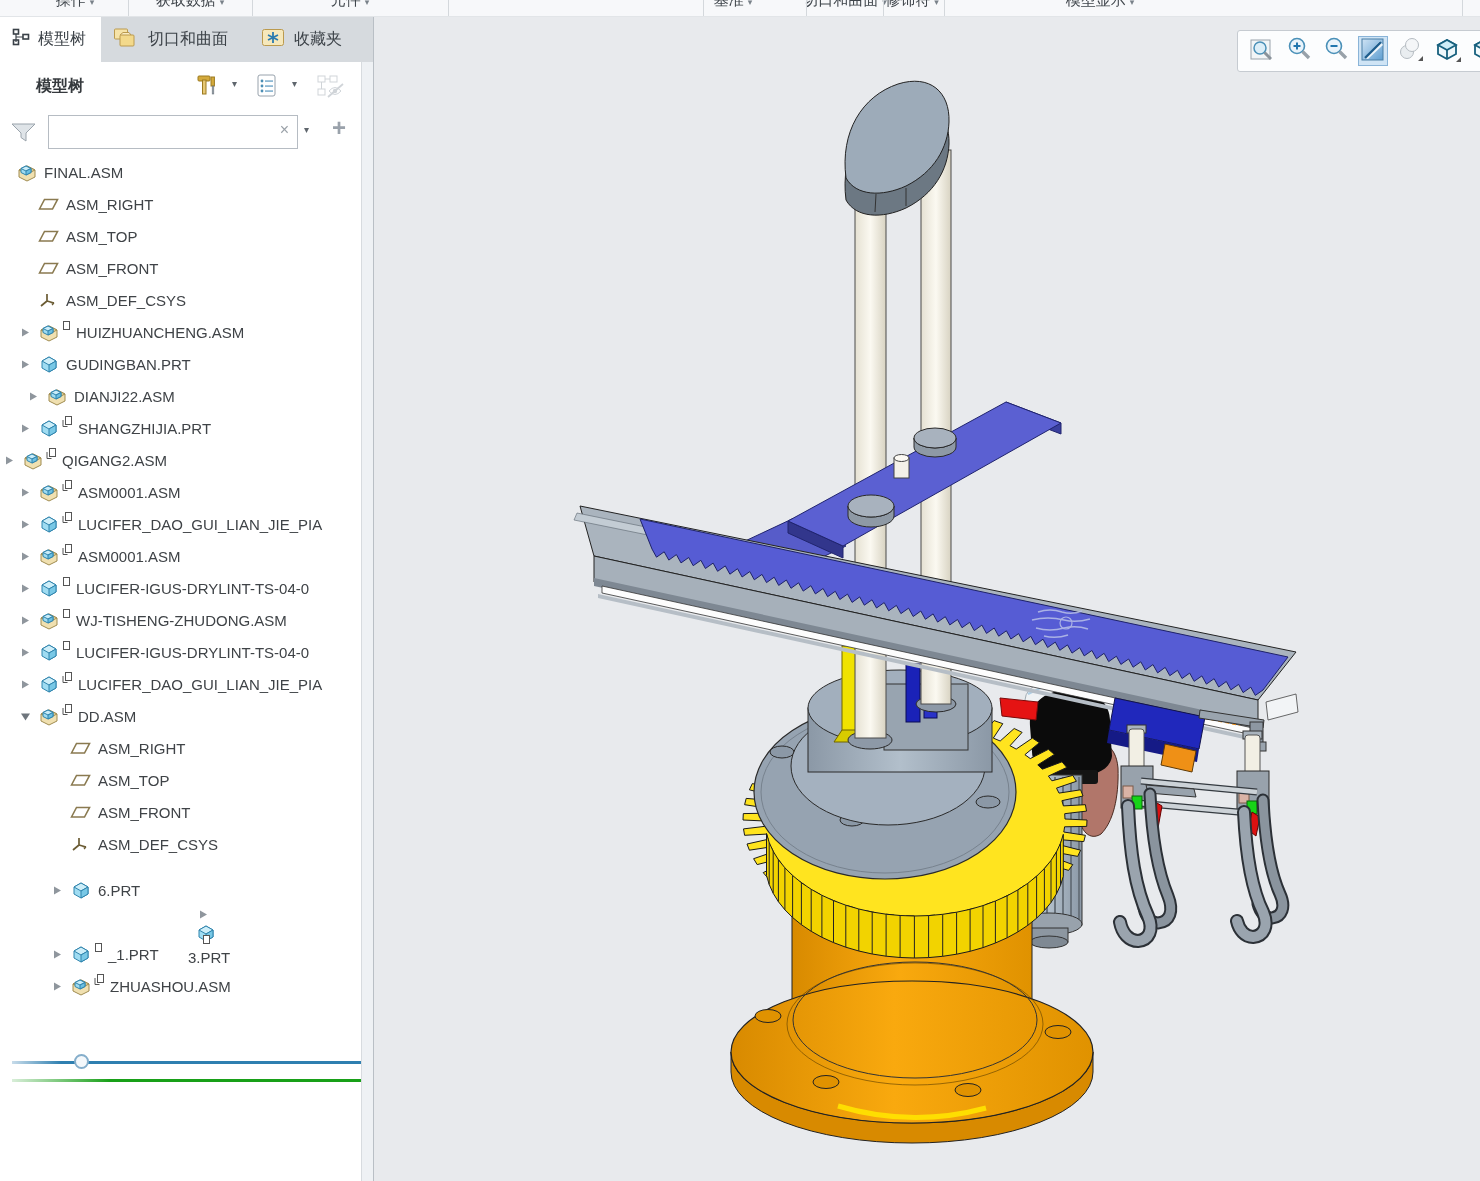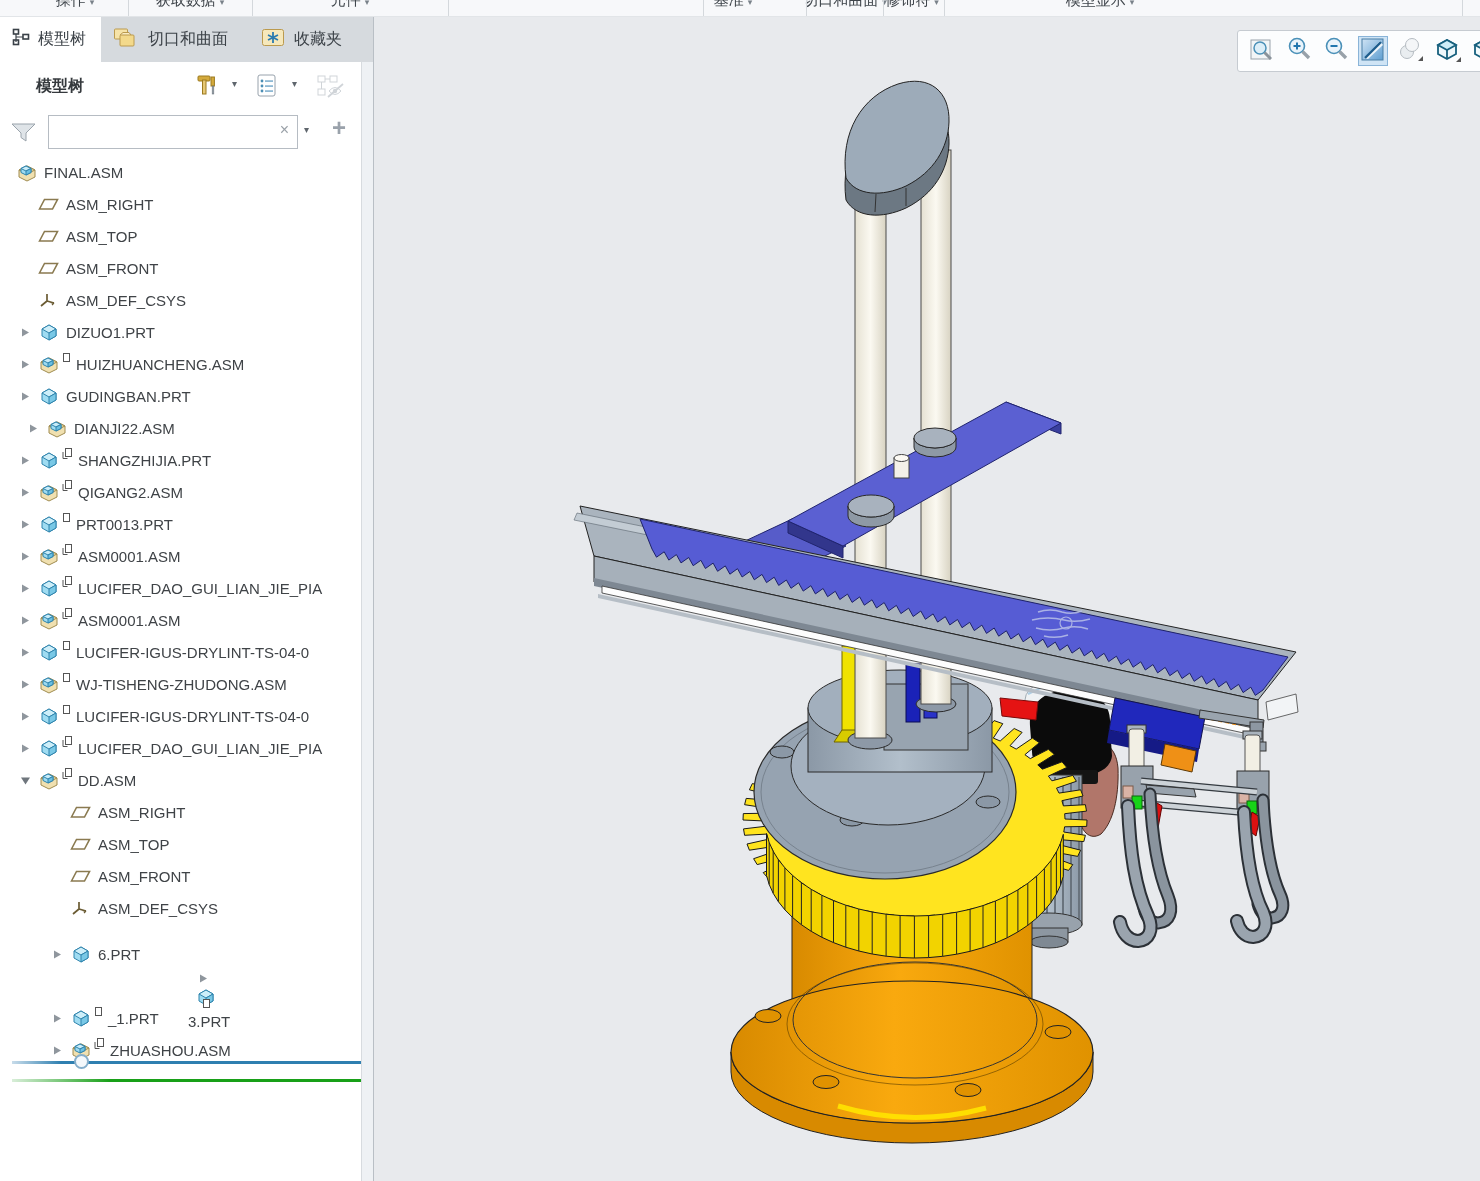--- a/index.html
+++ b/index.html
@@ -200,33 +200,20 @@
             </svg>
           </span>
           <span class="tlabel">ASM_DEF_CSYS</span>
         </div>
         <div class="trow" style="padding-left: 20px;">
           <span class="texp"><svg width="10" height="11">
               <polygon points="2,1.5 9,5.5 2,9.5" fill="#8f969d"></polygon>
             </svg></span>
           <span class="ticon">
             <svg width="22" height="20">
-              <polygon points="4,7 11,3 18,7 18,14 11,18 4,14" fill="#9fdcf2" stroke="#2f84ad"></polygon>
-              <polygon points="4,7 11,3 18,7 11,11" fill="#cdeef9" stroke="#2f84ad"></polygon>
-              <polygon points="11,11 18,7 18,14 11,18" fill="#79c8e6" stroke="#2f84ad"></polygon>
-            </svg>
-          </span>
-          <span class="tlabel">DIZUO1.PRT</span>
-        </div>
-        <div class="trow" style="padding-left: 20px;">
-          <span class="texp"><svg width="10" height="11">
-              <polygon points="2,1.5 9,5.5 2,9.5" fill="#8f969d"></polygon>
-            </svg></span>
-          <span class="ticon">
-            <svg width="22" height="20">
               <polygon points="3,8 11,4 19,8 19,15 11,19 3,15" fill="#f0e0b0" stroke="#a08c50"></polygon>
               <polygon points="3,8 11,4 19,8 11,12" fill="#e6d49a" stroke="#a08c50"></polygon>
               <polygon points="5,6.5 10,4 15,6.5 15,10.5 10,13 5,10.5" fill="#9fdcf2" stroke="#2f84ad"></polygon>
               <polygon points="5,6.5 10,4 15,6.5 10,9" fill="#c9ecf8" stroke="#2f84ad"></polygon>
               <polygon points="10,9 15,6.5 15,10.5 10,13" fill="#6cc0e2" stroke="#2f84ad"></polygon>
             </svg>
           </span>
           <span class="tmark"><svg width="9" height="12">
               <rect x="1.5" y="1.5" width="6" height="8" fill="#fff" stroke="#555"></rect>
             </svg></span>
@@ -270,54 +257,38 @@
               <polygon points="4,7 11,3 18,7 11,11" fill="#cdeef9" stroke="#2f84ad"></polygon>
               <polygon points="11,11 18,7 18,14 11,18" fill="#79c8e6" stroke="#2f84ad"></polygon>
             </svg>
           </span>
           <span class="tmark"><svg width="11" height="13">
               <rect x="3.5" y="1.5" width="6" height="8" fill="#fff" stroke="#555"></rect>
               <path d="M1,5 V11.5 H5.5" fill="none" stroke="#555"></path>
             </svg></span>
           <span class="tlabel">SHANGZHIJIA.PRT</span>
         </div>
-        <div class="trow" style="padding-left: 20px;">
+        <div class="trow" style="padding-left: 4px;">
           <span class="texp"><svg width="10" height="11">
               <polygon points="2,1.5 9,5.5 2,9.5" fill="#8f969d"></polygon>
             </svg></span>
           <span class="ticon">
             <svg width="22" height="20">
               <polygon points="3,8 11,4 19,8 19,15 11,19 3,15" fill="#f0e0b0" stroke="#a08c50"></polygon>
               <polygon points="3,8 11,4 19,8 11,12" fill="#e6d49a" stroke="#a08c50"></polygon>
               <polygon points="5,6.5 10,4 15,6.5 15,10.5 10,13 5,10.5" fill="#9fdcf2" stroke="#2f84ad"></polygon>
               <polygon points="5,6.5 10,4 15,6.5 10,9" fill="#c9ecf8" stroke="#2f84ad"></polygon>
               <polygon points="10,9 15,6.5 15,10.5 10,13" fill="#6cc0e2" stroke="#2f84ad"></polygon>
             </svg>
           </span>
           <span class="tmark"><svg width="11" height="13">
               <rect x="3.5" y="1.5" width="6" height="8" fill="#fff" stroke="#555"></rect>
               <path d="M1,5 V11.5 H5.5" fill="none" stroke="#555"></path>
             </svg></span>
           <span class="tlabel">QIGANG2.ASM</span>
-        </div>
-        <div class="trow" style="padding-left: 20px;">
-          <span class="texp"><svg width="10" height="11">
-              <polygon points="2,1.5 9,5.5 2,9.5" fill="#8f969d"></polygon>
-            </svg></span>
-          <span class="ticon">
-            <svg width="22" height="20">
-              <polygon points="4,7 11,3 18,7 18,14 11,18 4,14" fill="#9fdcf2" stroke="#2f84ad"></polygon>
-              <polygon points="4,7 11,3 18,7 11,11" fill="#cdeef9" stroke="#2f84ad"></polygon>
-              <polygon points="11,11 18,7 18,14 11,18" fill="#79c8e6" stroke="#2f84ad"></polygon>
-            </svg>
-          </span>
-          <span class="tmark"><svg width="9" height="12">
-              <rect x="1.5" y="1.5" width="6" height="8" fill="#fff" stroke="#555"></rect>
-            </svg></span>
-          <span class="tlabel">PRT0013.PRT</span>
         </div>
         <div class="trow" style="padding-left: 20px;">
           <span class="texp"><svg width="10" height="11">
               <polygon points="2,1.5 9,5.5 2,9.5" fill="#8f969d"></polygon>
             </svg></span>
           <span class="ticon">
             <svg width="22" height="20">
               <polygon points="3,8 11,4 19,8 19,15 11,19 3,15" fill="#f0e0b0" stroke="#a08c50"></polygon>
               <polygon points="3,8 11,4 19,8 11,12" fill="#e6d49a" stroke="#a08c50"></polygon>
               <polygon points="5,6.5 10,4 15,6.5 15,10.5 10,13 5,10.5" fill="#9fdcf2" stroke="#2f84ad"></polygon>

